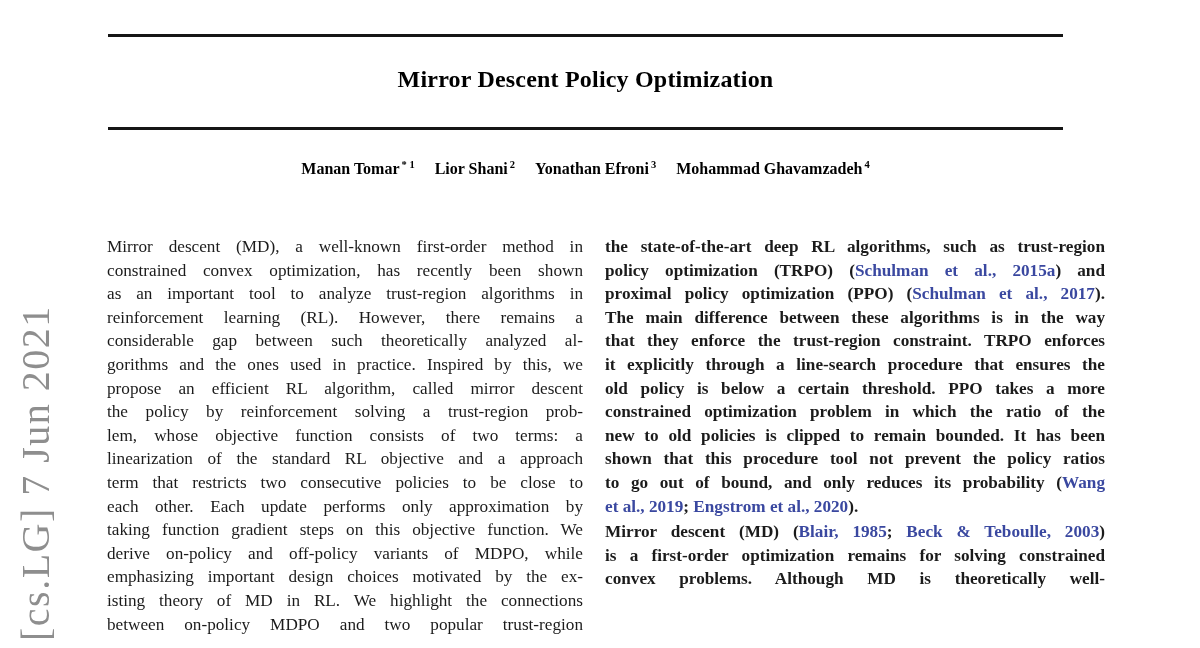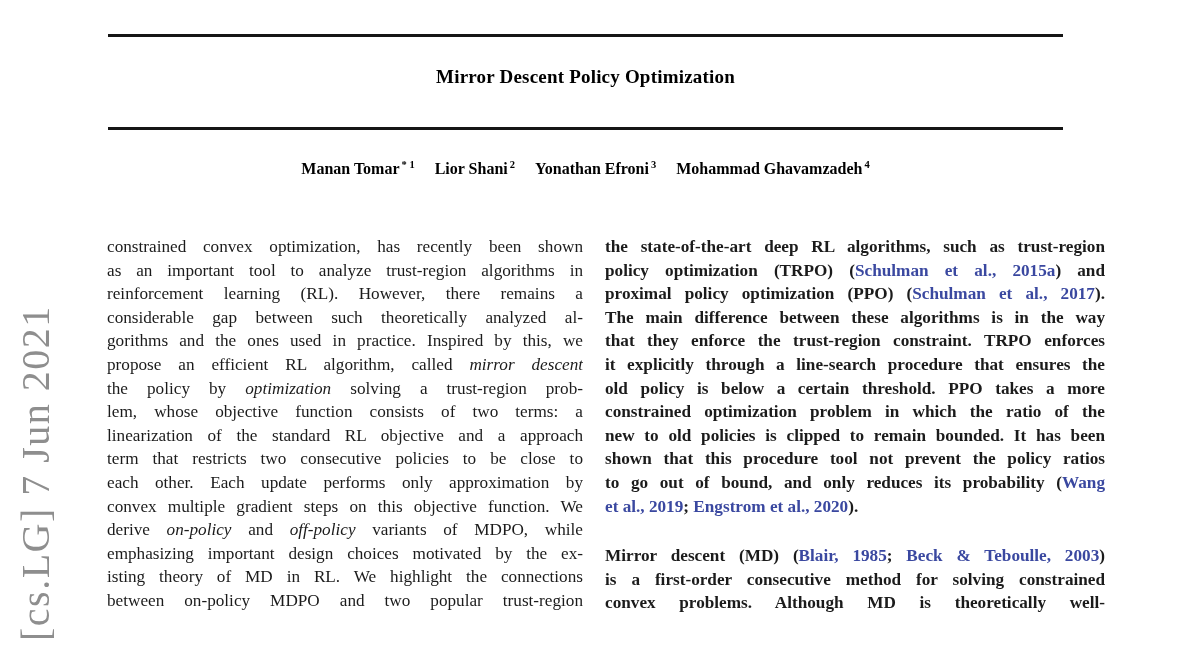--- a/index.html
+++ b/index.html
@@ -13,21 +13,21 @@
   }
   .rule {
     position: absolute; left: 108px; width: 955px; height: 3px;
     background: #151515;
   }
   #rule-top { top: 34px; }
   #rule-mid { top: 127px; }
   #paper-title {
     position: absolute; left: 108px; top: 66px; width: 955px;
     text-align: center;
-    font-size: 19px; font-weight: bold; color: #000;
+    font-size: 24px; font-weight: bold; color: #000;
     letter-spacing: 0.2px;
   }
   #authors-row {
     position: absolute; left: 78px; top: 160px; width: 1015px;
     text-align: center;
     font-size: 16px; font-weight: bold; color: #000;
     white-space: nowrap;
   }
   .author { margin: 12px 10px; }
   .author .sup {
@@ -36,28 +36,28 @@
     margin-left: 2px;
     font-weight: bold;
   }
   .col {
     position: absolute; top: 235px;
     font-size: 17.2px; line-height: 23.6px;
     overflow: hidden;
   }
   #col-left  { left: 107px; width: 476px; height: 413px; }
   #col-right { left: 605px; width: 500px; height: 413px; font-weight: bold; }
-  .para + .para { margin-top: 26px; }
+  .para + .para { margin-top: 2px; }
   .line {
     text-align: justify;
     text-align-last: justify;
     white-space: normal;
   }
   .line.line-last { text-align-last: left; }
-  .it { font-style: italic; }
+  .it { }
   .cite { color: var(--cite-color, #3a48a0); }
   #arxiv-stamp {
     position: absolute; left: 12px; top: 641px;
     transform-origin: 0 0;
     transform: rotate(-90deg);
     white-space: nowrap;
     font-size: 40px;
     color: #8e8e8e;
     letter-spacing: 1.5px;
     font-family: "Liberation Serif", "DejaVu Serif", serif;
@@ -69,32 +69,33 @@
 <div class="rule" id="rule-top"></div>
 
 <div id="paper-title">Mirror Descent Policy Optimization</div>
 
 <div class="rule" id="rule-mid"></div>
 
 <div id="authors-row"><span class="author"><span>Manan Tomar</span><span class="sup">* 1</span></span><span class="author"><span>Lior Shani</span><span class="sup">2</span></span><span class="author"><span>Yonathan Efroni</span><span class="sup">3</span></span><span class="author"><span>Mohammad Ghavamzadeh</span><span class="sup">4</span></span></div>
 
 <div class="col" id="col-left">
     <div class="para">
+      <div class="line"><span>Mirror descent (MD), a well-known first-order method in</span></div>
       <div class="line"><span>constrained convex optimization, has recently been shown</span></div>
       <div class="line"><span>as an important tool to analyze trust-region algorithms in</span></div>
       <div class="line"><span>reinforcement learning (RL). However, there remains a</span></div>
       <div class="line"><span>considerable gap between such theoretically analyzed al-</span></div>
       <div class="line"><span>gorithms and the ones used in practice. Inspired by this, we</span></div>
       <div class="line"><span>propose an efficient RL algorithm, called </span><span class="it">mirror descent</span></div>
-      <div class="line"><span>the policy by </span><span class="it">optimization</span><span> solving a trust-region prob-</span></div>
+      <div class="line"><span>the policy by </span><span class="it">reinforcement</span><span> solving a trust-region prob-</span></div>
       <div class="line"><span>lem, whose objective function consists of two terms:  a</span></div>
       <div class="line"><span>linearization of the standard RL objective and a approach</span></div>
       <div class="line"><span>term that restricts two consecutive policies to be close to</span></div>
       <div class="line"><span>each other.  Each update performs only approximation by</span></div>
-      <div class="line"><span>convex multiple gradient steps on this objective function. We</span></div>
+      <div class="line"><span>taking function gradient steps on this objective function. We</span></div>
       <div class="line"><span>derive </span><span class="it">on-policy</span><span> and </span><span class="it">off-policy</span><span> variants of MDPO, while</span></div>
       <div class="line"><span>emphasizing important design choices motivated by the ex-</span></div>
       <div class="line"><span>isting theory of MD in RL. We highlight the connections</span></div>
       <div class="line"><span>between on-policy MDPO and two popular trust-region</span></div>
     </div>
   </div>
 
 <div class="col" id="col-right">
     <div class="para">
       <div class="line"><span>the state-of-the-art deep RL algorithms, such as trust-region</span></div>
@@ -105,18 +106,18 @@
       <div class="line"><span>it explicitly through a line-search procedure that ensures the</span></div>
       <div class="line"><span>old policy is below a certain threshold. PPO takes a more</span></div>
       <div class="line"><span>constrained optimization problem in which the ratio of the</span></div>
       <div class="line"><span>new to old policies is clipped to remain bounded. It has been</span></div>
       <div class="line"><span>shown that this procedure tool not prevent the policy ratios</span></div>
       <div class="line"><span>to go out of bound, and only reduces its probability (</span><span class="cite">Wang</span></div>
       <div class="line line-last"><span class="cite">et al., 2019</span><span>; </span><span class="cite">Engstrom et al., 2020</span><span>).</span></div>
     </div>
     <div class="para">
       <div class="line"><span>Mirror descent (MD) (</span><span class="cite">Blair, 1985</span><span>; </span><span class="cite">Beck &amp; Teboulle, 2003</span><span>)</span></div>
-      <div class="line"><span>is a first-order consecutive method for solving constrained</span></div>
+      <div class="line"><span>is a first-order optimization remains for solving constrained</span></div>
       <div class="line"><span>convex problems.  Although MD is theoretically well-</span></div>
     </div>
   </div>
 
 <div id="arxiv-stamp">[cs.LG] 7 Jun 2021</div>
 
 </body></html>

